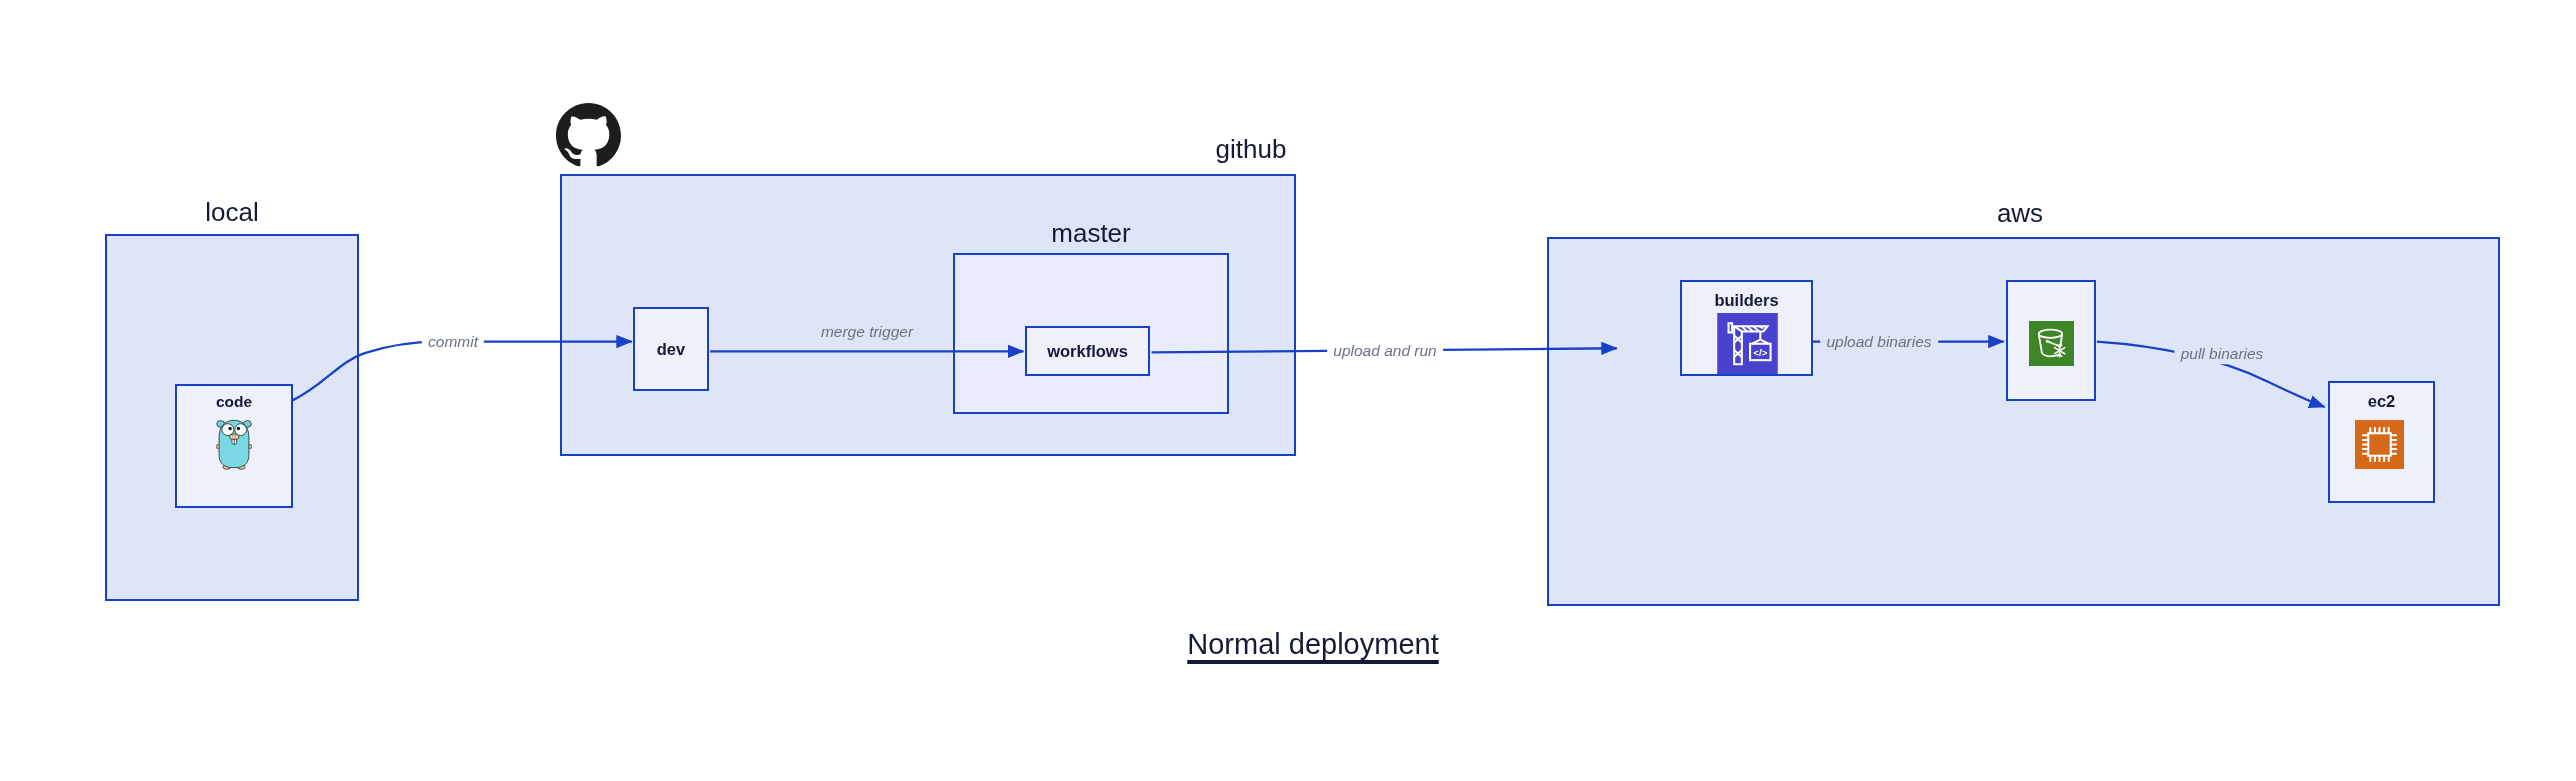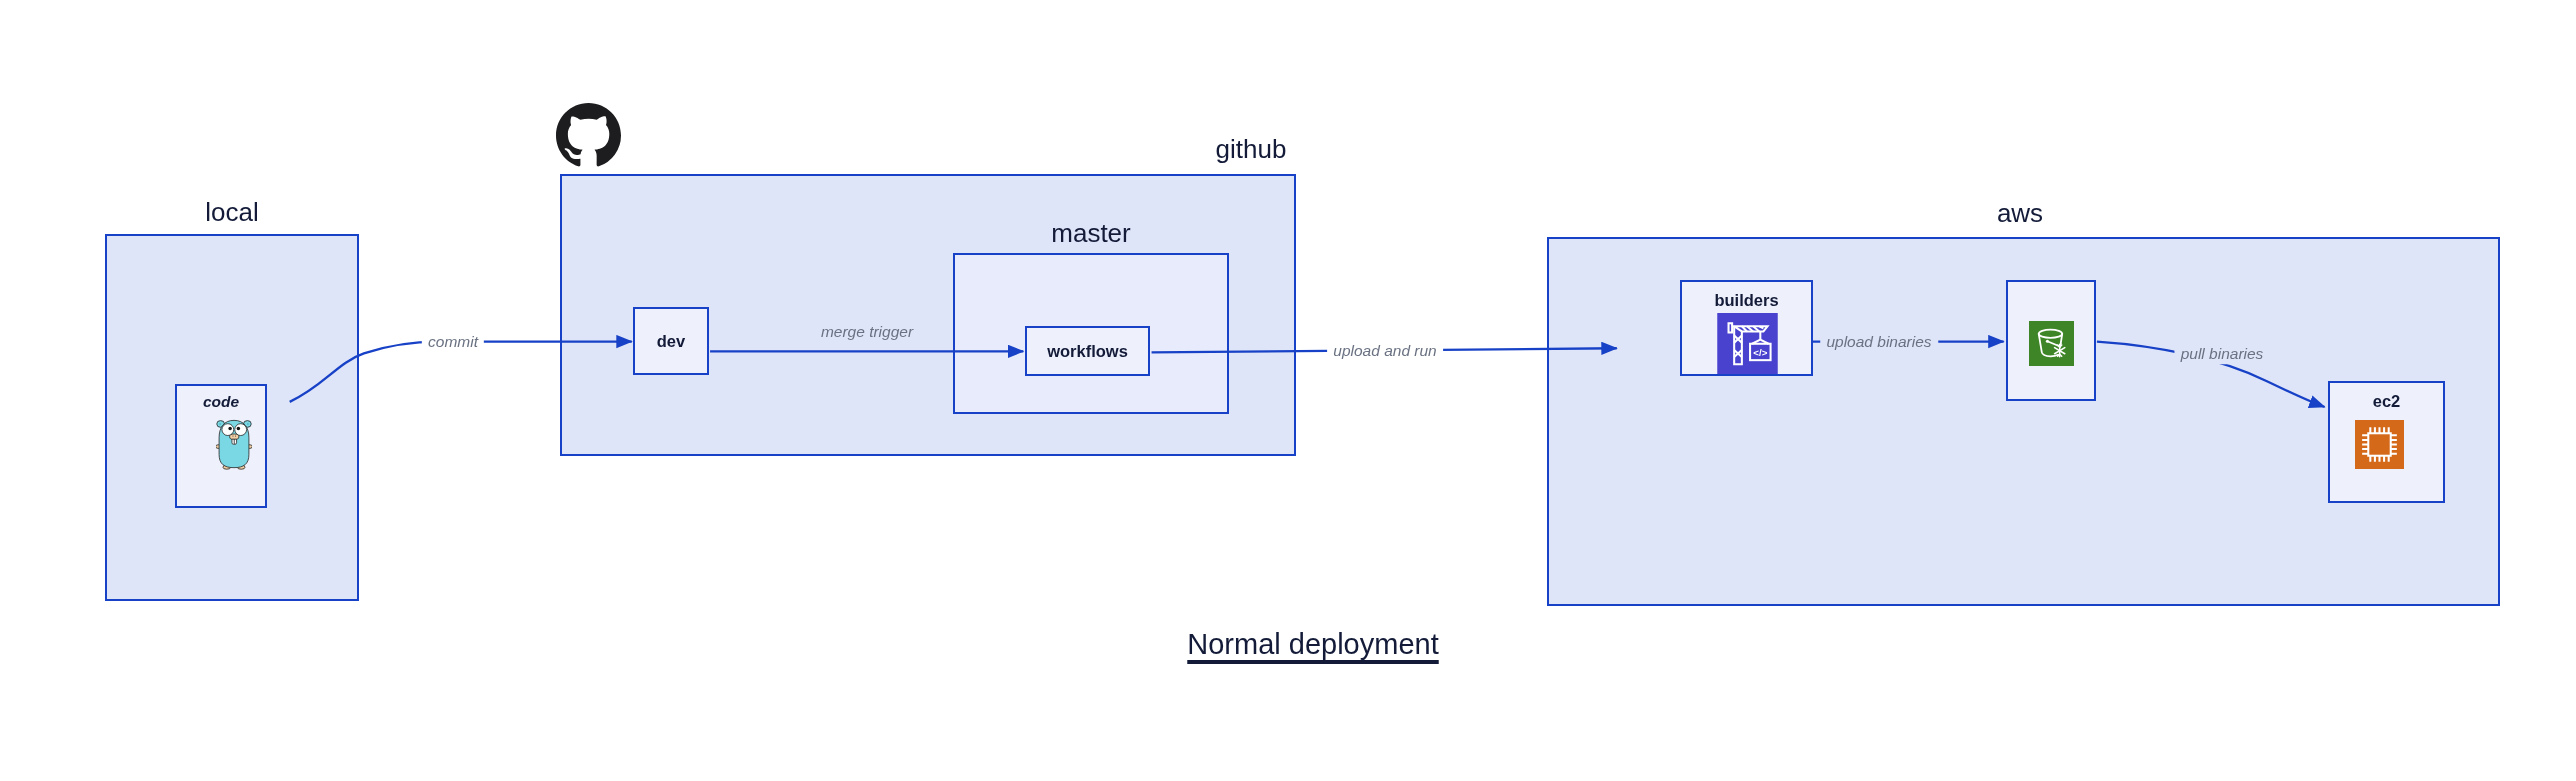--- a/index.html
+++ b/index.html
@@ -77,21 +77,21 @@
         <path class="ah" d="M0,0 L32,13 L0,26 Z"></path>
       </marker>
     </defs>
     <path class="edge" d="M 562 780 C 630 748, 654 704, 706 686 C 756 669, 800 663, 852 663 L 1226 663" marker-end="url(#ah)"></path>
     <path class="edge" d="M 1378 682 L 1986 682" marker-end="url(#ah)"></path>
     <path class="edge" d="M 2235 684 L 3138 676" marker-end="url(#ah)"></path>
     <path class="edge" d="M 3404 663 L 3889 663" marker-end="url(#ah)"></path>
     <path class="edge" d="M 4070 663 C 4190 671, 4310 696, 4400 740 C 4448 763, 4482 779, 4512 790" marker-end="url(#ah)"></path>
   </svg>
 
-  <div class="nbox" style="left:175px;top:384px;width:92px;height:124px;font-style:italic;">
+  <div class="nbox" style="left:175px;top:384px;width:118px;height:124px;">
     <div class="nlabel" style="top:15.5px;font-size:15.5px;">code</div>
     <div class="icon" style="left:39px;top:31px;width:36px;height:53px;">
       <svg width="36" height="53" viewBox="0 0 70 102">
         <g stroke="#2b2b2b" stroke-width="1.6">
           <ellipse cx="9" cy="13" rx="7.5" ry="6.5" fill="var(--gopher-teal)"></ellipse>
           <ellipse cx="61" cy="13" rx="7.5" ry="6.5" fill="var(--gopher-teal)"></ellipse>
           <circle cx="8" cy="13" r="2" fill="#58b9c9" stroke="none"></circle>
           <circle cx="62" cy="13" r="2" fill="#58b9c9" stroke="none"></circle>
           <ellipse cx="4.5" cy="57" rx="5" ry="3.6" fill="#f2cfa4"></ellipse>
           <ellipse cx="65.5" cy="57" rx="5" ry="3.6" fill="#f2cfa4"></ellipse>
@@ -105,21 +105,21 @@
           <ellipse cx="35.5" cy="38" rx="9" ry="5.5" fill="#f2cfa4"></ellipse>
           <circle cx="33" cy="36.5" r="1" fill="#2b2b2b" stroke="none"></circle>
           <circle cx="38" cy="36.5" r="1" fill="#2b2b2b" stroke="none"></circle>
           <path d="M31 42.5 h9 v7 a3 3 0 0 1 -3 3 h-3 a3 3 0 0 1 -3 -3 Z" fill="#ffffff"></path>
           <line x1="35.5" y1="42.5" x2="35.5" y2="52"></line>
         </g>
       </svg>
     </div>
   </div>
 
-  <div class="nbox" style="left:633px;top:307px;width:76px;height:68px;padding-left:28px;">
+  <div class="nbox" style="left:633px;top:307px;width:76px;height:84px;padding-left:28px;">
     <div class="nlabel centered">dev</div>
   </div>
 
   <div class="nbox" style="left:1025px;top:326px;width:125px;height:50px;">
     <div class="nlabel centered">workflows</div>
   </div>
 
   <div class="nbox" style="left:1660px;top:280px;width:133px;height:96px;margin-left:20px;">
     <div class="nlabel" style="top:17.5px;">builders</div>
     <div class="icon" style="left:35px;top:31px;width:61px;height:61px;">
@@ -156,21 +156,21 @@
             <line x1="50" y1="52" x2="70" y2="64"></line>
             <line x1="70" y1="52" x2="50" y2="64"></line>
             <path d="M56 47 L60 51 L64 47"></path>
             <path d="M56 69 L60 65 L64 69"></path>
           </g>
         </g>
       </svg>
     </div>
   </div>
 
-  <div class="nbox" style="left:2328px;top:381px;width:117px;height:122px;">
+  <div class="nbox" style="left:2328px;top:381px;width:107px;height:122px;">
     <div class="nlabel" style="top:17.5px;">ec2</div>
     <div class="icon" style="left:25px;top:37px;width:49px;height:49px;">
       <svg width="49" height="49" viewBox="0 0 96 96">
         <rect x="0" y="0" width="96" height="96" fill="var(--ec2-icon-bg)"></rect>
         <g stroke="#ffffff" stroke-width="4" fill="none">
           <rect x="26" y="26" width="44" height="44"></rect>
           <path d="M30 26 V14 M39 26 V14 M48 26 V14 M57 26 V14 M66 26 V14"></path>
           <path d="M30 70 V82 M39 70 V82 M48 70 V82 M57 70 V82 M66 70 V82"></path>
           <path d="M26 30 H14 M26 39 H14 M26 48 H14 M26 57 H14 M26 66 H14"></path>
           <path d="M70 30 H82 M70 39 H82 M70 48 H82 M70 57 H82 M70 66 H82"></path>

